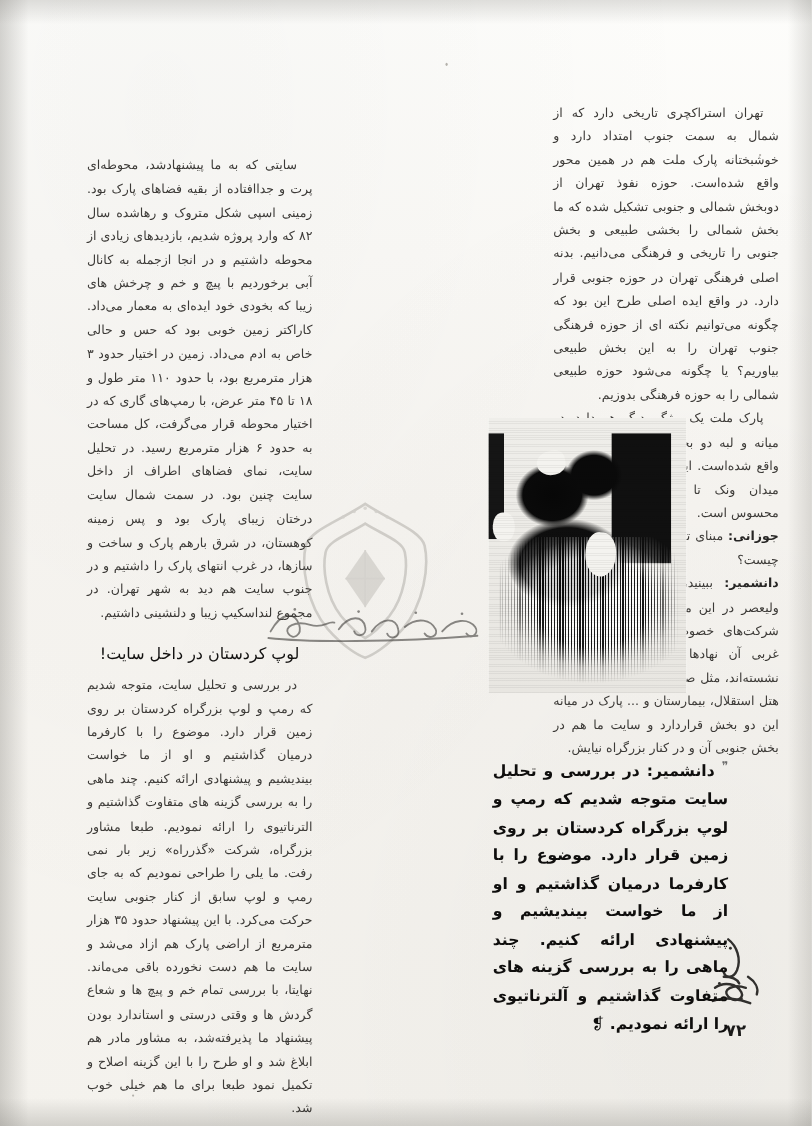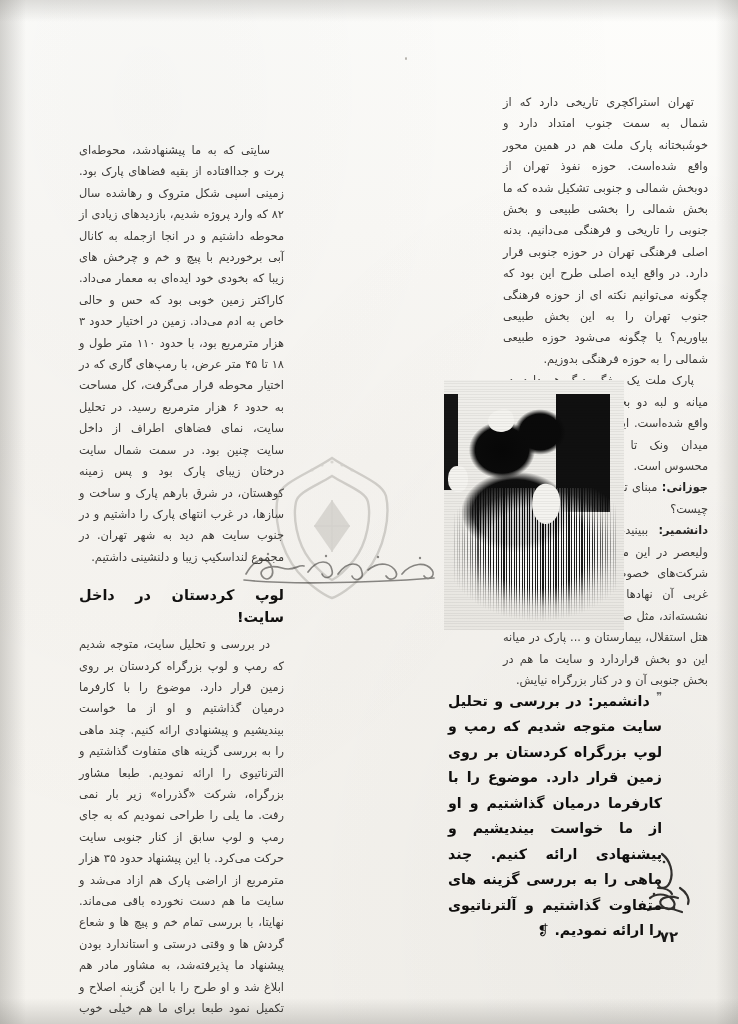--- a/index.html
+++ b/index.html
@@ -68,22 +68,23 @@
     opacity: 0.92;
     filter: blur(0.12px);
   }
   .para.no-indent { text-indent: 0; }
   .speaker {
     font-weight: bold;
     color: #151413;
   }
   .heading {
     font-size: 14.5px;
-    font-weight: bold;
+    font-weight: normal;
     color: #121110;
+    text-align: center;
     margin: 16px 0 6px 0;
     line-height: 22px;
     letter-spacing: 0px;
   }
 
   
   .photo-wrap {
     position: absolute;
     left: 444px;
     top: 380px;

